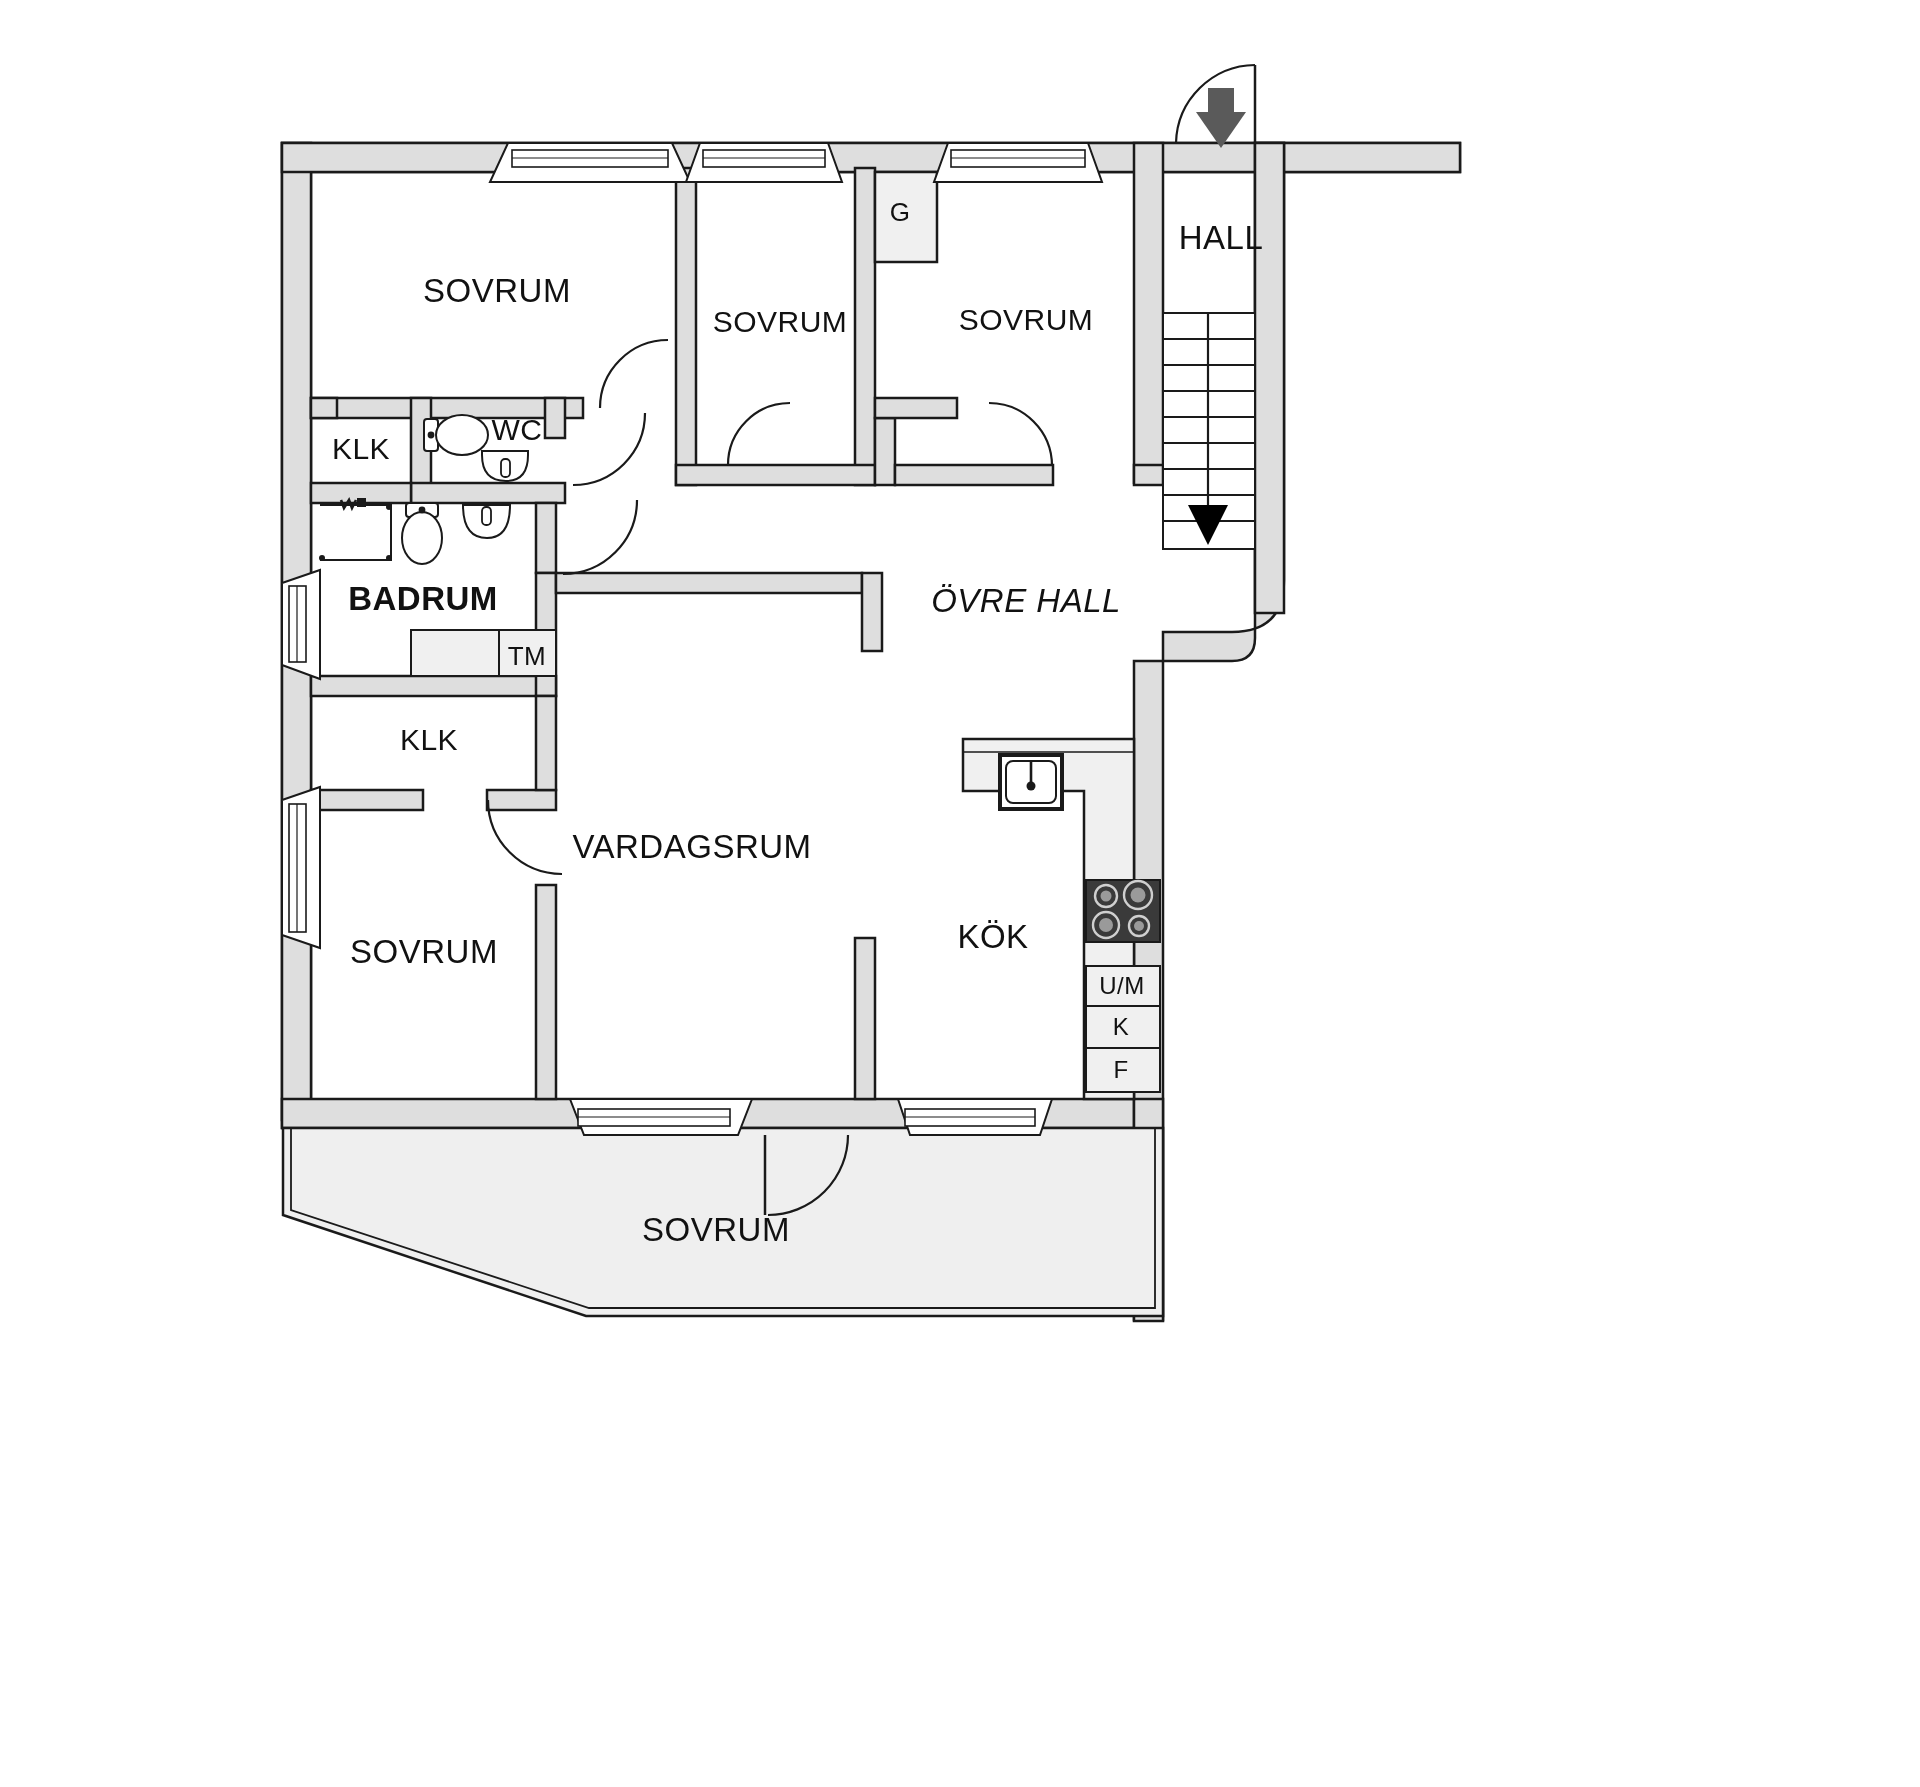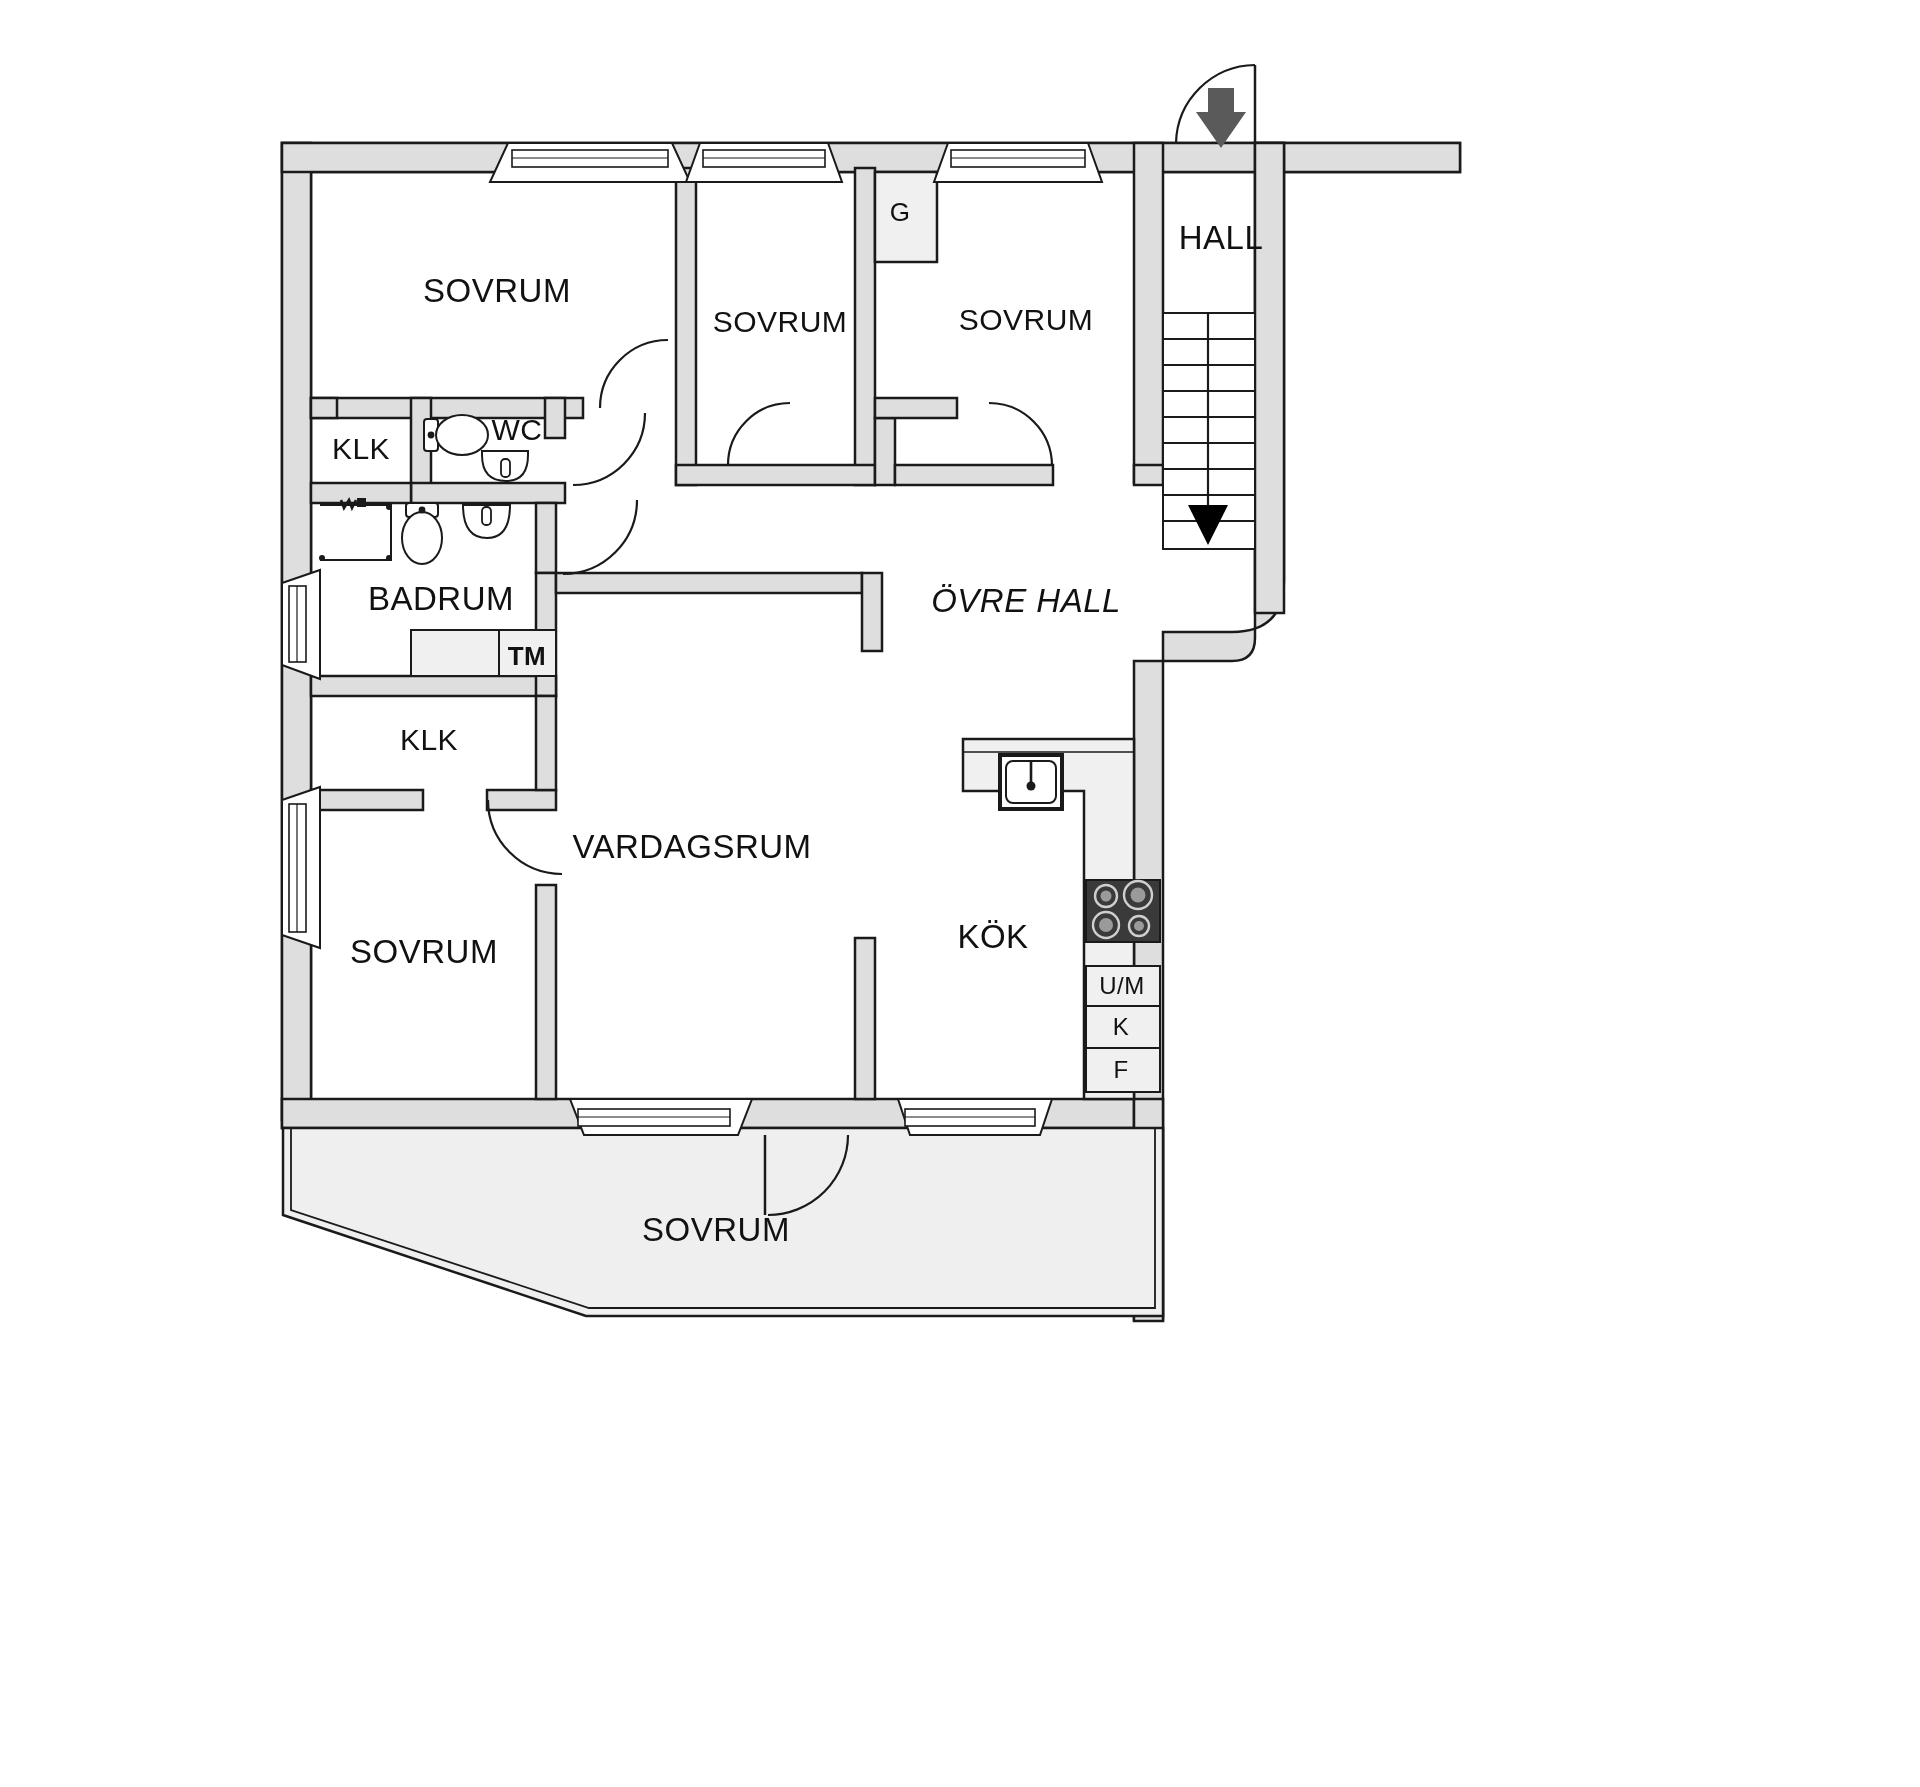--- a/index.html
+++ b/index.html
@@ -271,27 +271,27 @@
     </g>
 
   </svg>
 
   <div class="room-label lbl-lg" style="left:497px; top:291px;">SOVRUM</div>
   <div class="room-label lbl-md" style="left:780px; top:322px;">SOVRUM</div>
   <div class="room-label lbl-md" style="left:1026px; top:320px;">SOVRUM</div>
   <div class="room-label lbl-lg" style="left:1221px; top:238px;text-align:right;">HALL</div>
   <div class="room-label lbl-md" style="left:361px; top:449px;">KLK</div>
   <div class="room-label lbl-md" style="left:517px; top:430px;text-align:center;">WC</div>
-  <div class="room-label lbl-lg" style="left:441px; top:599px;">BADRUM</div>
+  <div class="room-label lbl-lg" style="left:423px; top:599px;font-weight:bold;">BADRUM</div>
   <div class="room-label lbl-lg" style="left:1026px; top:601px;font-style:italic;">ÖVRE HALL</div>
   <div class="room-label lbl-md" style="left:429px; top:740px;">KLK</div>
   <div class="room-label lbl-lg" style="left:692px; top:847px;">VARDAGSRUM</div>
   <div class="room-label lbl-lg" style="left:993px; top:937px;">KÖK</div>
   <div class="room-label lbl-lg" style="left:424px; top:952px;">SOVRUM</div>
   <div class="room-label lbl-lg" style="left:716px; top:1230px;">SOVRUM</div>
 
   <div class="room-label lbl-sm" style="left:900px; top:212px;">G</div>
-  <div class="room-label lbl-sm" style="left:527px; top:656px;font-weight:bold;">TM</div>
+  <div class="room-label lbl-sm" style="left:527px; top:656px;">TM</div>
   <div class="room-label lbl-xs" style="left:1122px; top:986px;">U/M</div>
   <div class="room-label lbl-xs" style="left:1121px; top:1027px;">K</div>
   <div class="room-label lbl-xs" style="left:1121px; top:1070px;">F</div>
 
 </div>
 
 </body></html>

